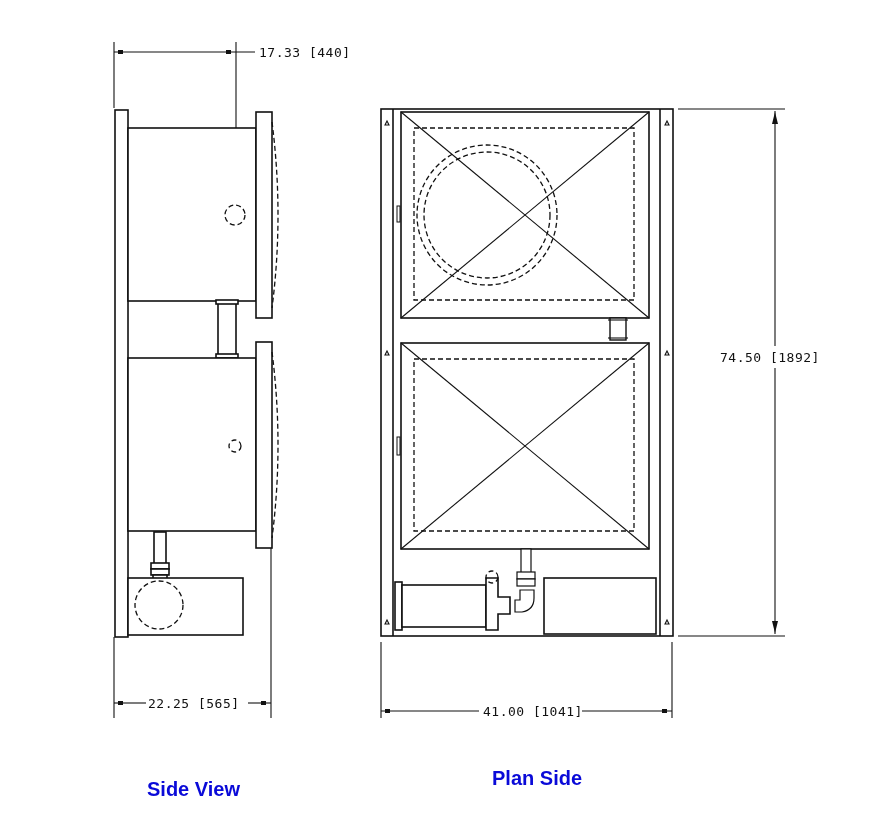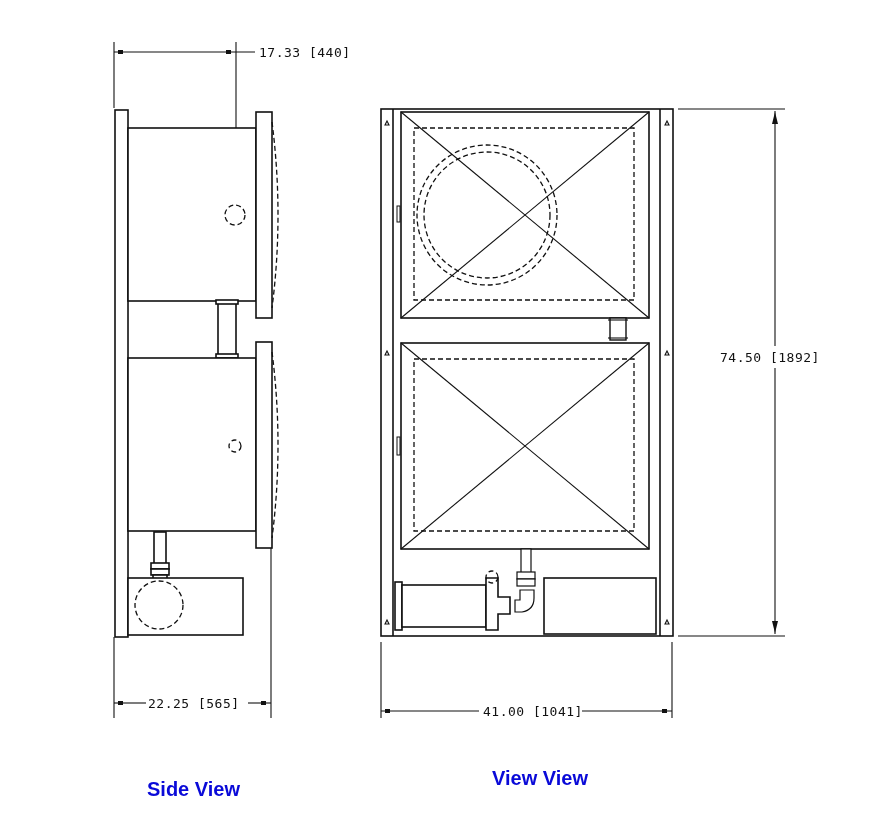--- a/index.html
+++ b/index.html
@@ -133,13 +133,13 @@
       <line class="thin" x1="381" y1="711" x2="479" y2="711"></line>
       <line class="thin" x1="582" y1="711" x2="672" y2="711"></line>
       <rect class="arrow" x="385" y="709" width="5" height="4"></rect>
       <rect class="arrow" x="662" y="709" width="5" height="4"></rect>
       <text class="dimtext" x="483" y="716">41.00 [1041]</text>
     </g>
   </g>
 </svg>
 
 <div class="caption" id="side-caption">Side View</div>
-<div class="caption" id="plan-caption">View View</div>
+<div class="caption" id="plan-caption">Plan Side</div>
 
 </body></html>

